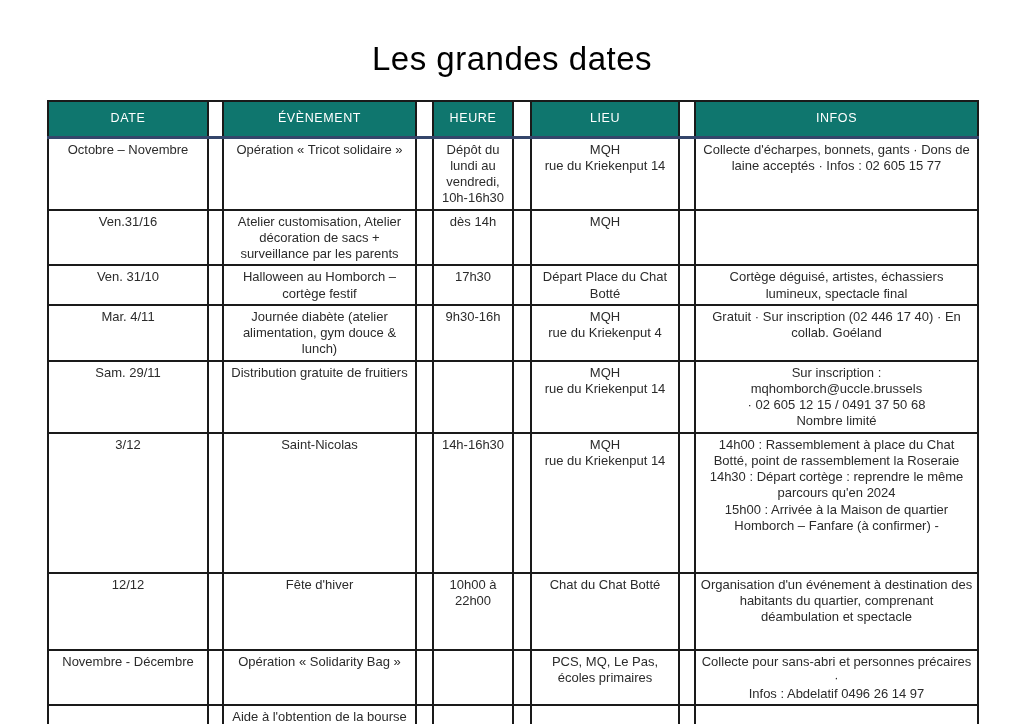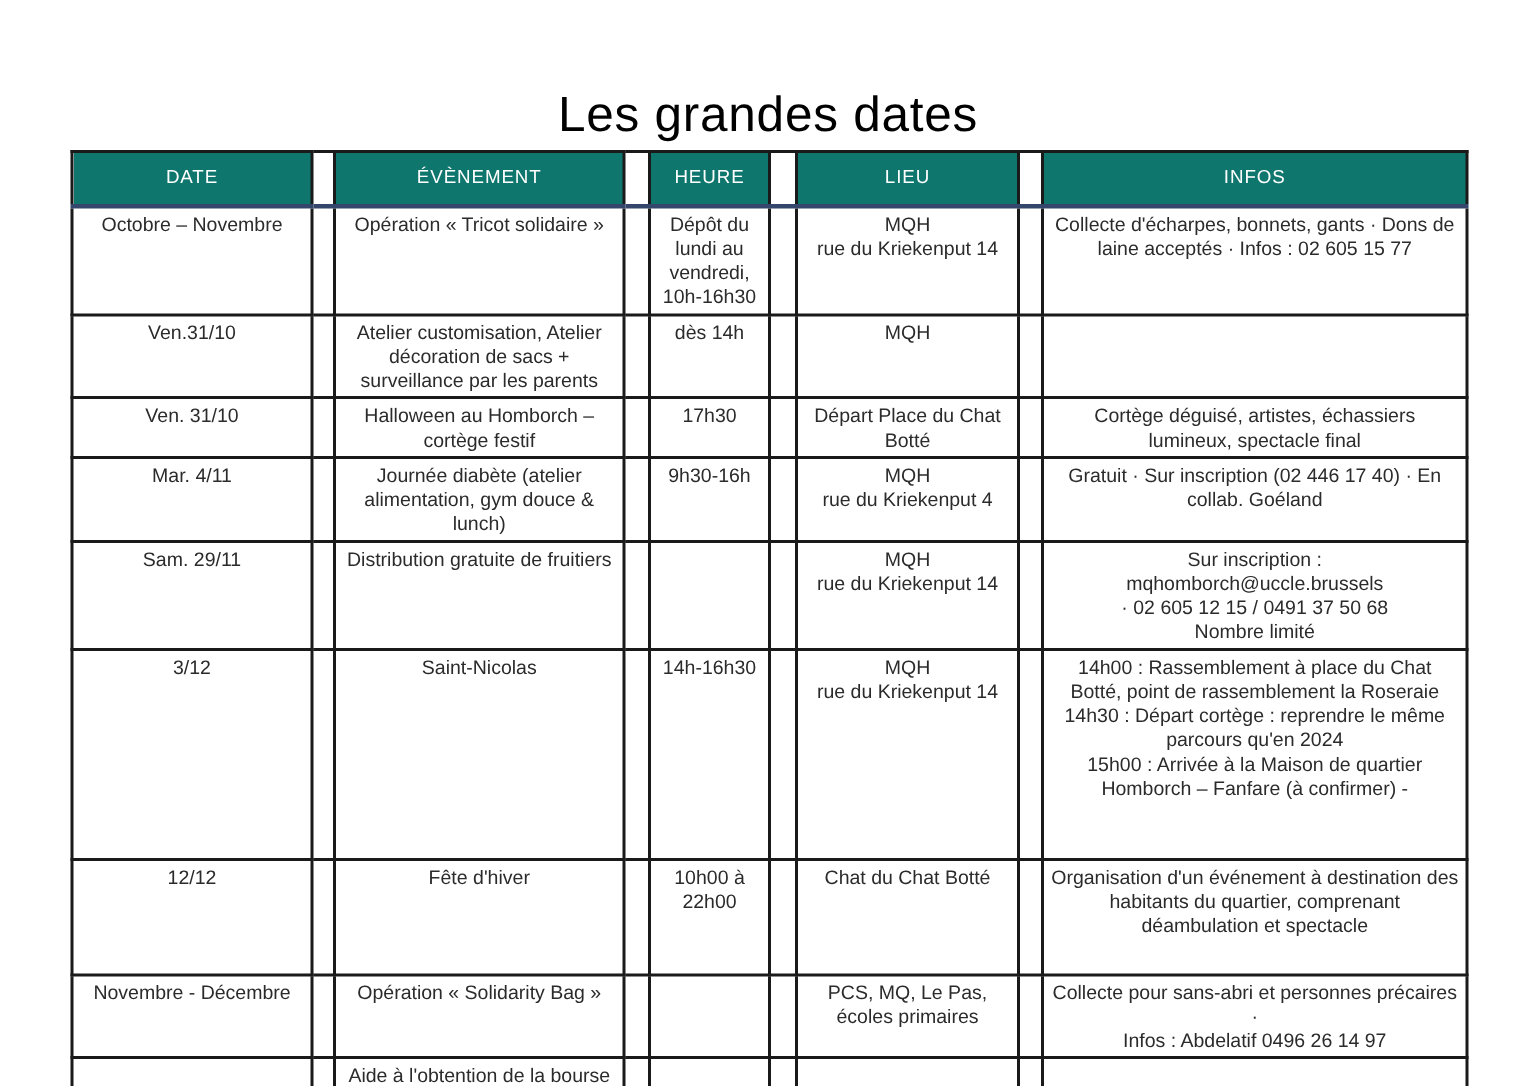--- a/index.html
+++ b/index.html
@@ -16,21 +16,21 @@
     width: 1024px;
     height: 724px;
     overflow: hidden;
     background: #ffffff;
   }
   .doc-title {
     position: absolute;
     top: 40px;
     left: 0;
     right: 0;
-    margin: 17px;
+    margin: 0;
     text-align: center;
     font-size: 33px;
     font-weight: 400;
     color: #000000;
     letter-spacing: 0.5px;
   }
   table.events {
     position: absolute;
     left: 47px;
     top: 100px;
@@ -132,21 +132,21 @@
 lundi au
 vendredi,
 10h-16h30</td>
         <td class="spacer"></td>
         <td>MQH
 rue du Kriekenput 14</td>
         <td class="spacer"></td>
         <td>Collecte d'écharpes, bonnets, gants · Dons de laine acceptés · Infos : 02 605 15 77</td>
       </tr>
       <tr class="r1">
-        <td>Ven.31/10</td>
+        <td>Ven.31/16</td>
         <td class="spacer"></td>
         <td>Atelier customisation, Atelier décoration de sacs + surveillance par les parents</td>
         <td class="spacer"></td>
         <td>dès 14h</td>
         <td class="spacer"></td>
         <td>MQH</td>
         <td class="spacer"></td>
         <td></td>
       </tr>
       <tr class="r2">

